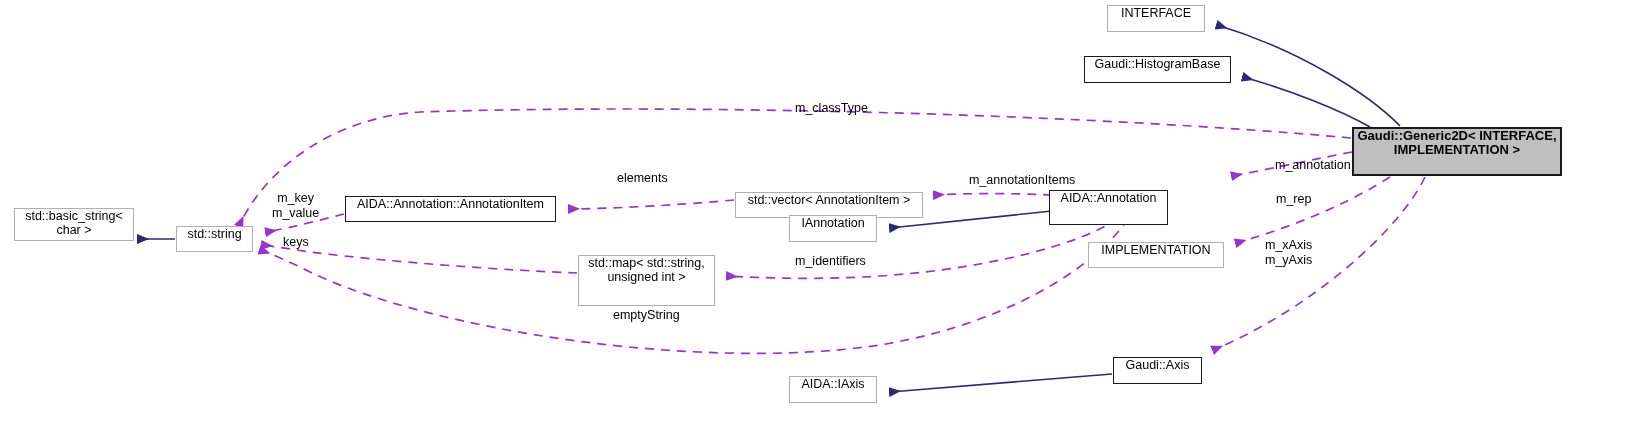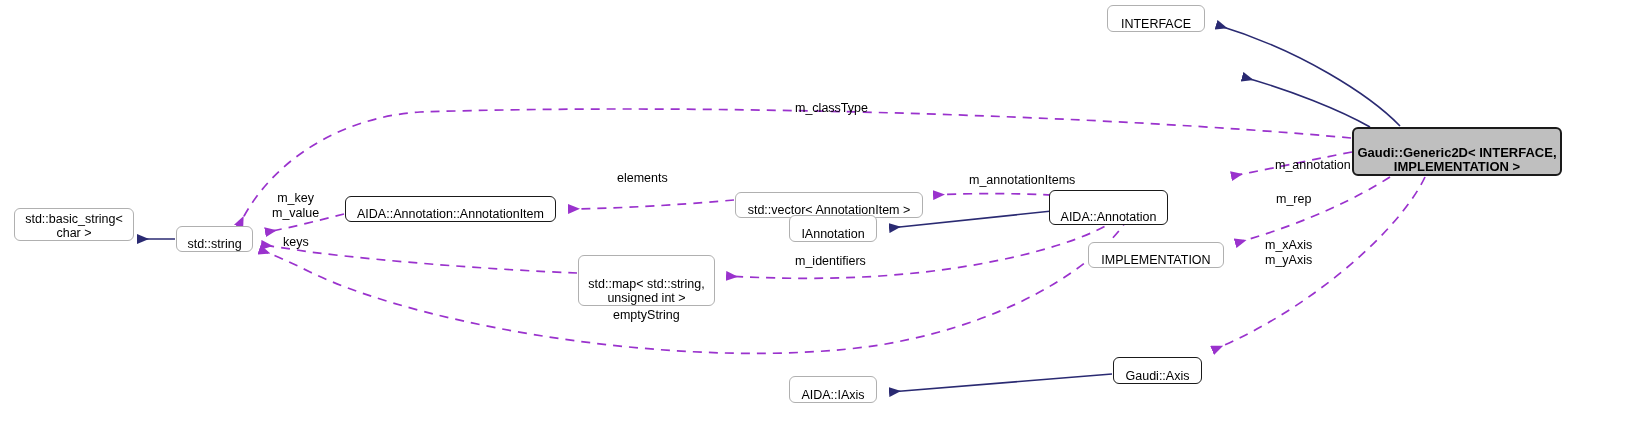--- a/index.html
+++ b/index.html
@@ -1,21 +1,21 @@
 <!DOCTYPE html>
 <html><head>
 <meta charset="utf-8">
 <style>
   html,body{margin:0;padding:0;background:#ffffff;}
   #stage{position:relative;width:1651px;height:431px;background:#ffffff;
          font-family:"Liberation Sans","DejaVu Sans",sans-serif;overflow:hidden;}
   svg#edges{position:absolute;left:0;top:0;width:1651px;height:431px;}
-  .node{position:absolute;box-sizing:border-box;display:flex;align-items:flex-end;
+  .node{position:absolute;box-sizing:border-box;display:flex;align-items:flex-start;
         justify-content:center;text-align:center;background:#ffffff;
-        font-size:12.5px;color:#000000;line-height:14px;white-space:pre-line;border-radius:6px;}
+        font-size:12.5px;color:#000000;line-height:14px;white-space:pre-line;}
   .node.plain{border:1px solid #b0b0b0;}
   .node.solid{border:1px solid #1a1a1a;}
   .node.current{border:2px solid #1a1a1a;background:#bfbfbf;font-size:13px;font-weight:bold;}
   .elabel{position:absolute;font-size:12.5px;color:#000000;line-height:15px;
           white-space:pre-line;text-align:center;}
 </style>
 </head>
 <body>
 
 <div id="stage">
@@ -49,20 +49,23 @@
       <path d="M734,200 C700,203 640,208 569,209"></path>
       <path d="M344,214 C320,220 290,228 266,232"></path>
       <path d="M577,273 C500,270 390,262 310,252 C290,249 272,246 262,245"></path>
     </g>
   </svg>
 
   <div class="node plain" style="left:1107px;top:5px;width:98px;height:27px;">
     <span>INTERFACE</span>
   </div>
 
+  <div class="node solid" style="left:1084px;top:56px;width:147px;height:27px;">
+    <span>Gaudi::HistogramBase</span>
+  </div>
 
   <div class="node current" style="left:1352px;top:127px;width:210px;height:49px;">
     <span>Gaudi::Generic2D&lt; INTERFACE,
 IMPLEMENTATION &gt;</span>
   </div>
 
   <div class="node plain" style="left:735px;top:192px;width:188px;height:26px;">
     <span>std::vector&lt; AnnotationItem &gt;</span>
   </div>
 

